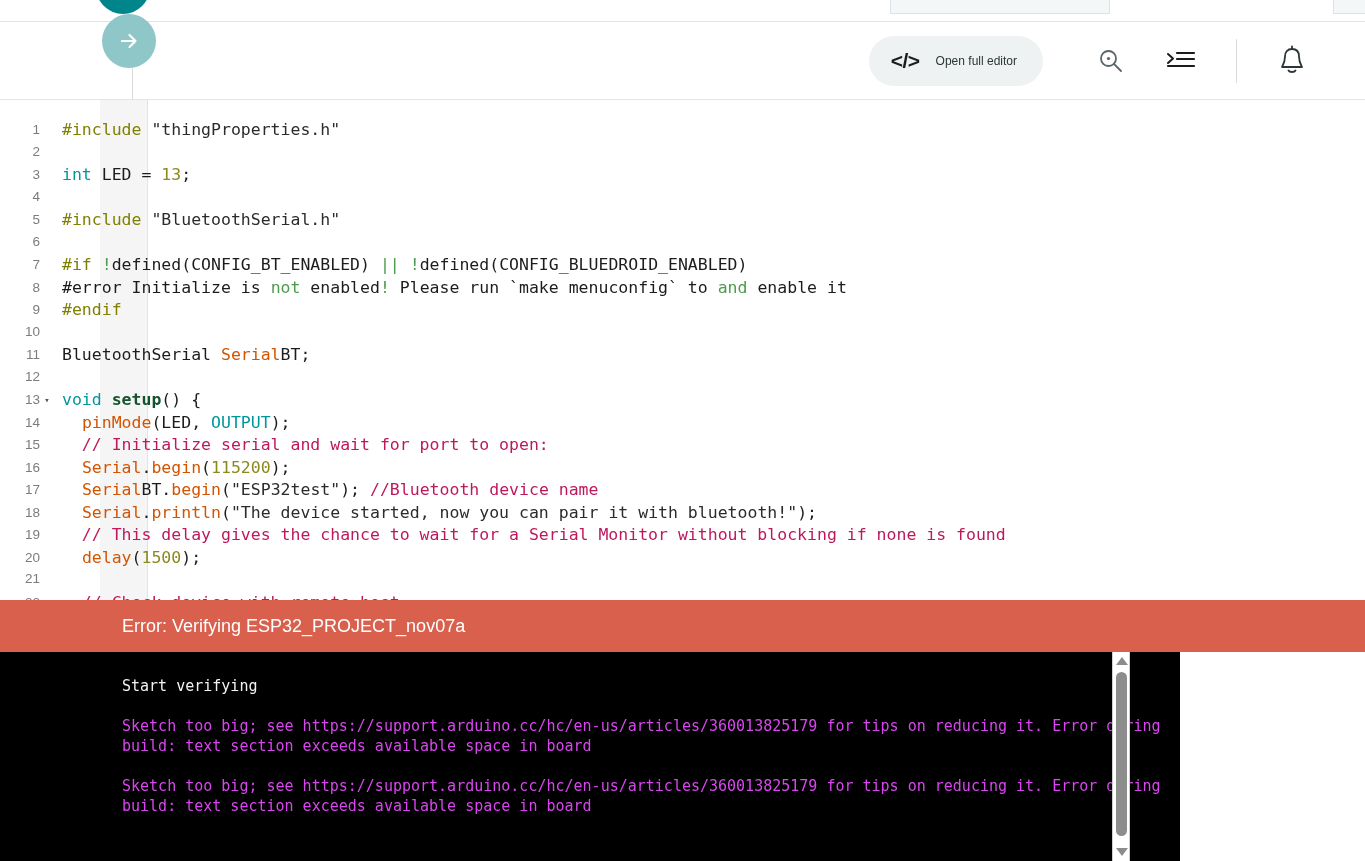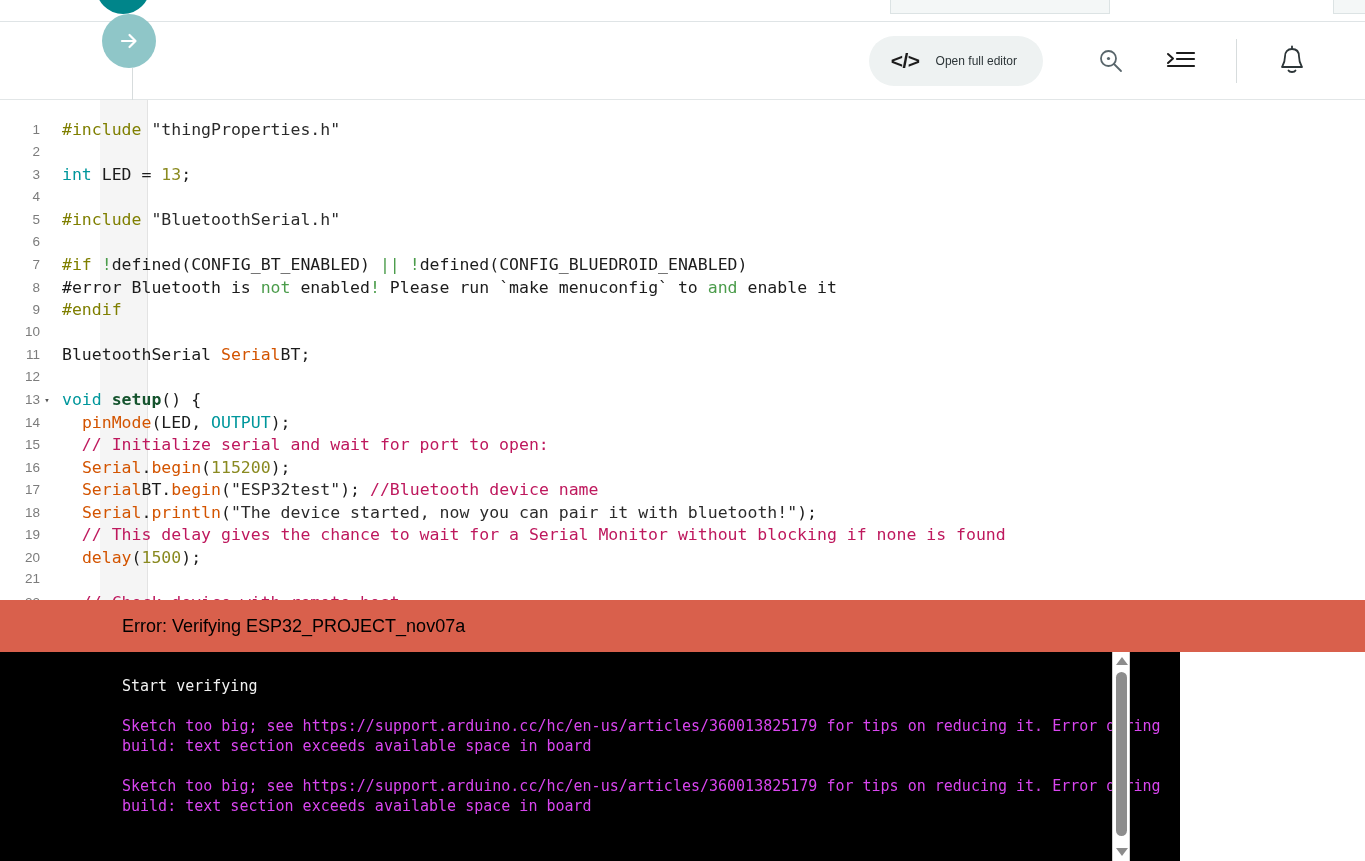--- a/index.html
+++ b/index.html
@@ -222,21 +222,21 @@
   
   .err-banner {
     position: absolute;
     top: 600px; left: 0;
     width: 1365px; height: 52px;
     background: #d9604c;
     display: flex;
     align-items: center;
   }
   .err-banner-text {
-    color: #000000;
+    color: #ffffff;
     font-size: 18px;
     margin-left: 122px;
     font-family: "Liberation Sans", sans-serif;
   }
 
   
   .console {
     position: absolute;
     top: 652px; left: 0;
     width: 1180px; height: 209px;
@@ -388,21 +388,21 @@
   <div class="editor">
     <div class="gutter"></div>
     <div class="code-area" id="code-area">
         <div class="cline"><span class="lnum">1</span><span class="fold"></span><span class="ctext"><span class="t-pre">#include </span><span class="t-str">"thingProperties.h"</span></span></div>
         <div class="cline"><span class="lnum">2</span><span class="fold"></span><span class="ctext"></span></div>
         <div class="cline"><span class="lnum">3</span><span class="fold"></span><span class="ctext"><span class="t-kw">int</span><span class="t-plain"> LED </span><span class="t-plain">=</span><span class="t-plain"> </span><span class="t-num">13</span><span class="t-plain">;</span></span></div>
         <div class="cline"><span class="lnum">4</span><span class="fold"></span><span class="ctext"></span></div>
         <div class="cline"><span class="lnum">5</span><span class="fold"></span><span class="ctext"><span class="t-pre">#include </span><span class="t-str">"BluetoothSerial.h"</span></span></div>
         <div class="cline"><span class="lnum">6</span><span class="fold"></span><span class="ctext"></span></div>
         <div class="cline"><span class="lnum">7</span><span class="fold"></span><span class="ctext"><span class="t-pre">#if </span><span class="t-op">!</span><span class="t-plain">defined(CONFIG_BT_ENABLED) </span><span class="t-op">||</span><span class="t-plain"> </span><span class="t-op">!</span><span class="t-plain">defined(CONFIG_BLUEDROID_ENABLED)</span></span></div>
-        <div class="cline"><span class="lnum">8</span><span class="fold"></span><span class="ctext"><span class="t-plain">#error Bluetooth is </span><span class="t-op">not</span><span class="t-plain"> enabled</span><span class="t-op">!</span><span class="t-plain"> Please run `make menuconfig` to </span><span class="t-op">and</span><span class="t-plain"> enable it</span></span></div>
+        <div class="cline"><span class="lnum">8</span><span class="fold"></span><span class="ctext"><span class="t-plain">#error Initialize is </span><span class="t-op">not</span><span class="t-plain"> enabled</span><span class="t-op">!</span><span class="t-plain"> Please run `make menuconfig` to </span><span class="t-op">and</span><span class="t-plain"> enable it</span></span></div>
         <div class="cline"><span class="lnum">9</span><span class="fold"></span><span class="ctext"><span class="t-pre">#endif</span></span></div>
         <div class="cline"><span class="lnum">10</span><span class="fold"></span><span class="ctext"></span></div>
         <div class="cline"><span class="lnum">11</span><span class="fold"></span><span class="ctext"><span class="t-plain">BluetoothSerial </span><span class="t-built">Serial</span><span class="t-plain">BT;</span></span></div>
         <div class="cline"><span class="lnum">12</span><span class="fold"></span><span class="ctext"></span></div>
         <div class="cline"><span class="lnum">13</span><span class="fold">▾</span><span class="ctext"><span class="t-kw">void</span><span class="t-plain"> </span><span class="t-fn">setup</span><span class="t-plain">() {</span></span></div>
         <div class="cline"><span class="lnum">14</span><span class="fold"></span><span class="ctext"><span class="t-plain">  </span><span class="t-built">pinMode</span><span class="t-plain">(LED, </span><span class="t-kw">OUTPUT</span><span class="t-plain">);</span></span></div>
         <div class="cline"><span class="lnum">15</span><span class="fold"></span><span class="ctext"><span class="t-cmt">  // Initialize serial and wait for port to open:</span></span></div>
         <div class="cline"><span class="lnum">16</span><span class="fold"></span><span class="ctext"><span class="t-plain">  </span><span class="t-built">Serial</span><span class="t-plain">.</span><span class="t-built">begin</span><span class="t-plain">(</span><span class="t-num">115200</span><span class="t-plain">);</span></span></div>
         <div class="cline"><span class="lnum">17</span><span class="fold"></span><span class="ctext"><span class="t-plain">  </span><span class="t-built">Serial</span><span class="t-plain">BT.</span><span class="t-built">begin</span><span class="t-plain">(</span><span class="t-str">"ESP32test"</span><span class="t-plain">); </span><span class="t-cmt">//Bluetooth device name</span></span></div>
         <div class="cline"><span class="lnum">18</span><span class="fold"></span><span class="ctext"><span class="t-plain">  </span><span class="t-built">Serial</span><span class="t-plain">.</span><span class="t-built">println</span><span class="t-plain">(</span><span class="t-str">"The device started, now you can pair it with bluetooth!"</span><span class="t-plain">);</span></span></div>

